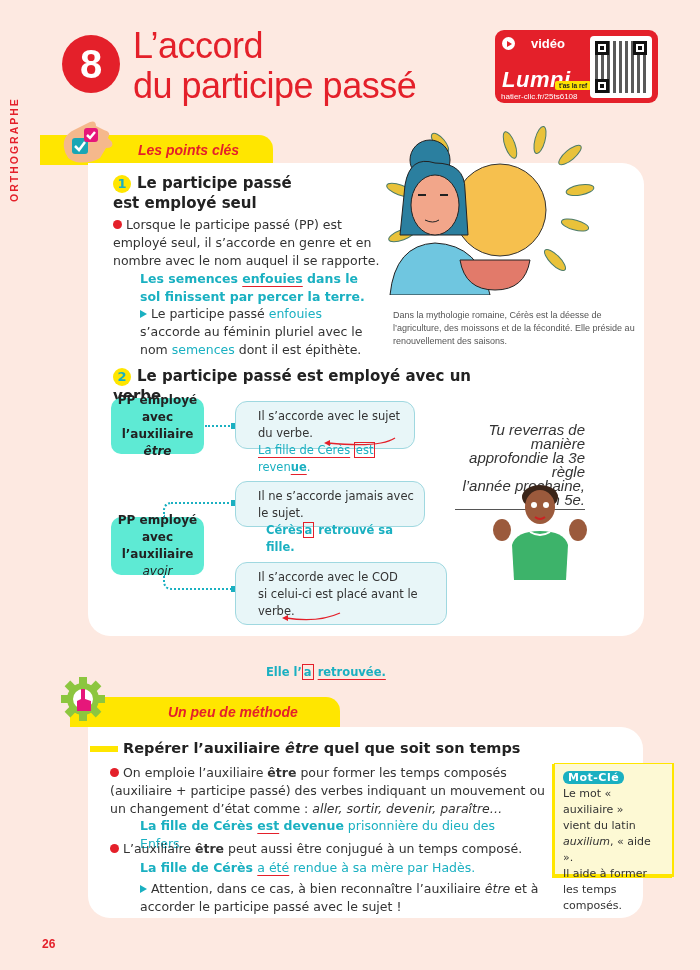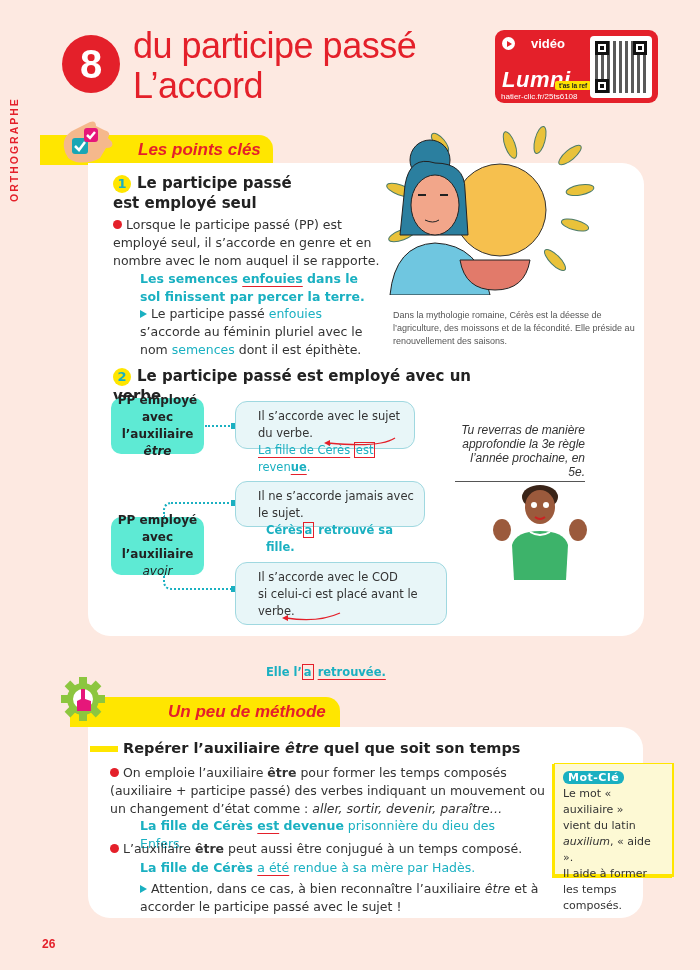--- a/index.html
+++ b/index.html
@@ -53,58 +53,58 @@
     opacity: 0.75;
   }
   .qr-corner { position: absolute; width: 14px; height: 14px; border: 3px solid #111; background: #fff; }
   .qr-corner::after { content: ""; position: absolute; left: 2px; top: 2px; width: 4px; height: 4px; background: #111; }
 
   
   .banner {
     background: #ffe600; border-radius: 0 14px 0 0;
     height: 30px; display: flex; align-items: center;
   }
-  .banner-title { color: #e4202a; font-weight: bold; font-style: italic; font-size: 17px; font-family: "Liberation Sans", sans-serif; }
+  .banner-title { color: #e4202a; font-weight: bold; font-style: italic; font-size: 14px; font-family: "Liberation Sans", sans-serif; }
 
   
   .panel { background: #fff; border-radius: 0 22px 22px 22px; }
 
   .num-badge { display: inline-flex; width: 18px; height: 18px; border-radius: 50%; background: #ffe600; color: #1ab0c1; font-weight: bold; font-size: 13px; align-items: center; justify-content: center; margin-right: 6px; vertical-align: middle; }
   .h2 { font-weight: bold; font-size: 15px; line-height: 20px; color: #222; }
   .body { font-size: 12.5px; line-height: 18px; color: #333; }
   .dot { display: inline-block; width: 9px; height: 9px; border-radius: 50%; background: #e4202a; margin-right: 4px; vertical-align: 0px; }
   .tri { display: inline-block; border-left: 7px solid #1ab0c1; border-top: 4px solid transparent; border-bottom: 4px solid transparent; margin-right: 4px; }
   .ex { color: #1ab0c1; font-weight: bold; }
   .ul-red { text-decoration: underline; text-decoration-color: #e4202a; text-underline-offset: 3px; }
   .box-red { border: 1.3px solid #e4202a; padding: 0 1px; }
   .caption { font-size: 9px; line-height: 13px; color: #555; font-family: "Liberation Sans", sans-serif; }
 
   .yellow-box { background: #5eead4; border-radius: 10px; text-align: center; font-weight: bold; font-size: 12px; line-height: 17px; color: #222; display: flex; flex-direction: column; justify-content: center; }
   .blue-box { background: #e8f6f8; border: 1.2px solid #9fd8e0; border-radius: 12px; font-size: 11.5px; line-height: 17px; color: #333; padding: 6px 10px 0 22px; }
   .dotline { border-top: 2px dotted #1ab0c1; }
   .dotline-v { border-left: 2px dotted #1ab0c1; }
   .sq { width: 6px; height: 6px; background: #1ab0c1; }
 
-  .speech { font-size: 12px; line-height: 14px; font-style: italic; text-align: right; color: #333; font-family: "Liberation Sans", sans-serif; }
+  .speech { font-size: 15px; line-height: 14px; font-style: italic; text-align: right; color: #333; font-family: "Liberation Sans", sans-serif; }
 
   .motcle { background: #fdf9d4; border: 3px solid #ffe600; border-width: 0 0 4px 3px; box-shadow: 2px -1px 0 #ffe600; padding: 6px 8px; font-size: 11px; line-height: 16px; color: #333; }
   .motcle-title { text-align: left; color: #fff; font-weight: bold; font-size: 11px; letter-spacing: 0.5px; }
   .motcle-title span { background: #1ab0c1; border-radius: 6px; padding: 0 5px; }
 
   .page-num { left: 42px; top: 937px; color: #e4202a; font-weight: bold; font-size: 12px; font-family: "Liberation Sans", sans-serif; }
 </style>
 </head>
 <body>
 
 <div class="abs side-label">ORTHOGRAPHE</div>
 
 <div class="abs chapter-badge">8</div>
 <div class="abs title">
+  <div>L’accord</div>
   <div>du participe passé</div>
-  <div>L’accord</div>
 </div>
 
 <div class="abs lumni">
   <div class="video-row">
     <span class="play"></span>
     <span>vidéo</span>
   </div>
   <div class="brand">Lumni</div>
   <div class="tag">t'as la ref</div>
   <div class="url">hatier-clic.fr/25ts6108</div>

